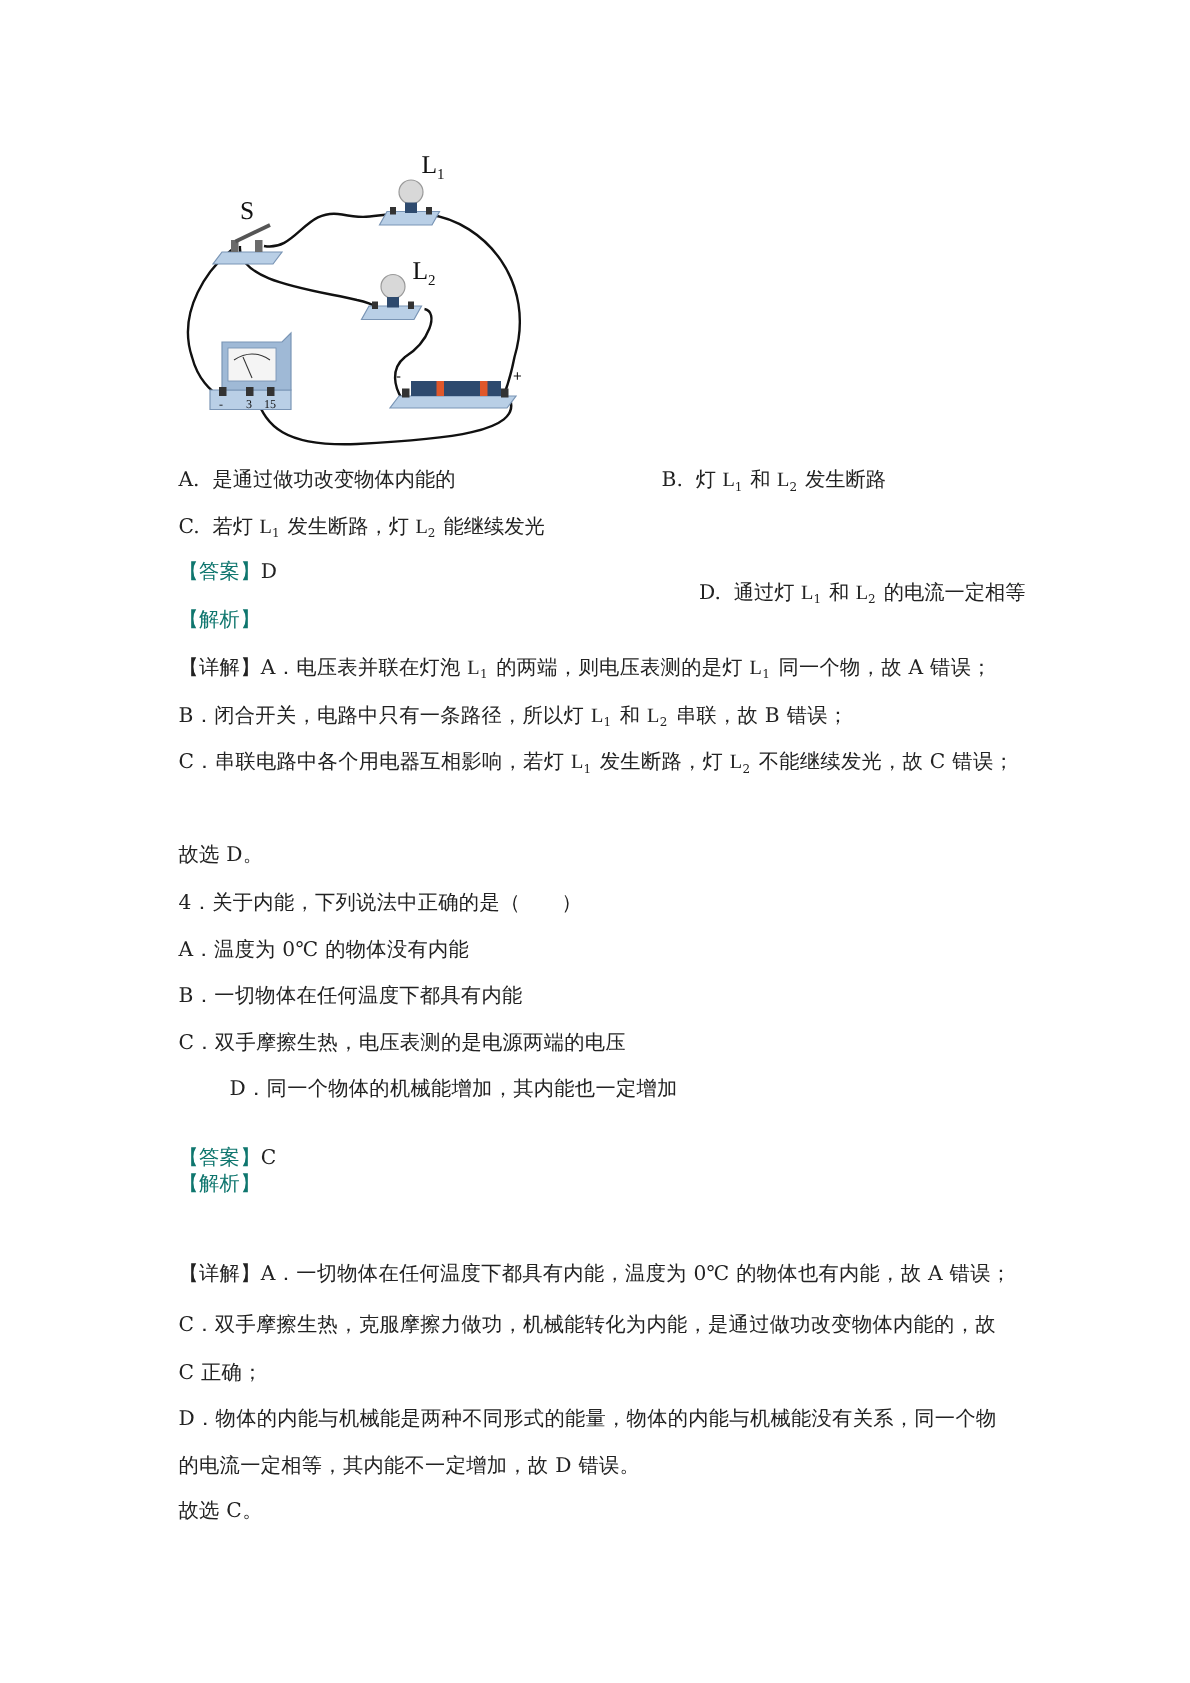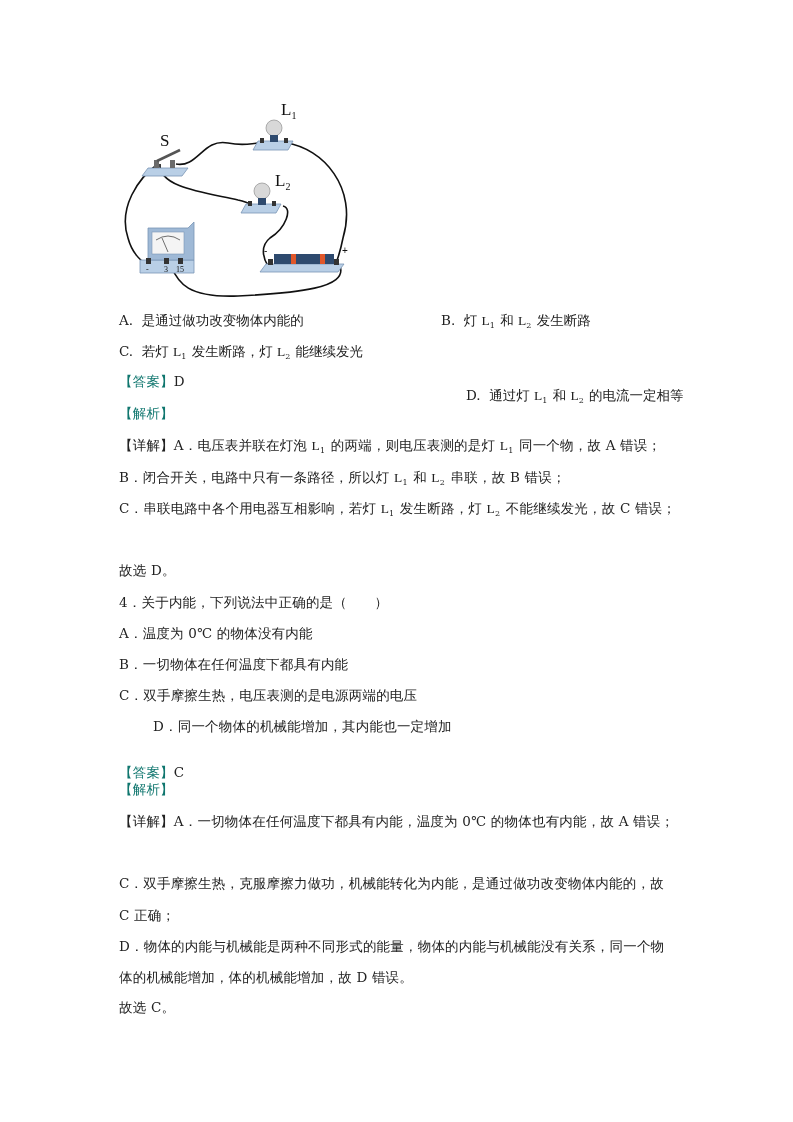--- a/index.html
+++ b/index.html
@@ -130,22 +130,22 @@
   <div class="line" style="top:655px;">B．一切物体在任何温度下都具有内能</div>
   <div class="line" style="top:686px;">C．双手摩擦生热，电压表测的是电源两端的电压</div>
   <div class="line" style="top:717px;margin-left:34px;">D．同一个物体的机械能增加，其内能也一定增加</div>
 
   <div class="line" style="top:748px;margin-top:15px;">
     <span class="blue">【答案】</span><span>C</span>
   </div>
   <div class="line" style="top:780px;">
     <span class="blue">【解析】</span>
   </div>
-  <div class="line" style="top:812px;">
+  <div class="line" style="top:840px;">
     <span>【详解】</span><span>A．一切物体在任何温度下都具有内能，温度为 0℃ 的物体也有内能，故 A 错误；</span>
   </div>
   <div class="line" style="top:874px;">C．双手摩擦生热，克服摩擦力做功，机械能转化为内能，是通过做功改变物体内能的，故</div>
   <div class="line" style="top:906px;">C 正确；</div>
   <div class="line" style="top:937px;">D．物体的内能与机械能是两种不同形式的能量，物体的内能与机械能没有关系，同一个物</div>
-  <div class="line" style="top:968px;">体的机械能增加，体的机械能增加，故 D 错误。</div>
+  <div class="line" style="top:968px;">的电流一定相等，其内能不一定增加，故 D 错误。</div>
   <div class="line" style="top:998px;">故选 C。</div>
 
 </div>
 
 </body></html>

